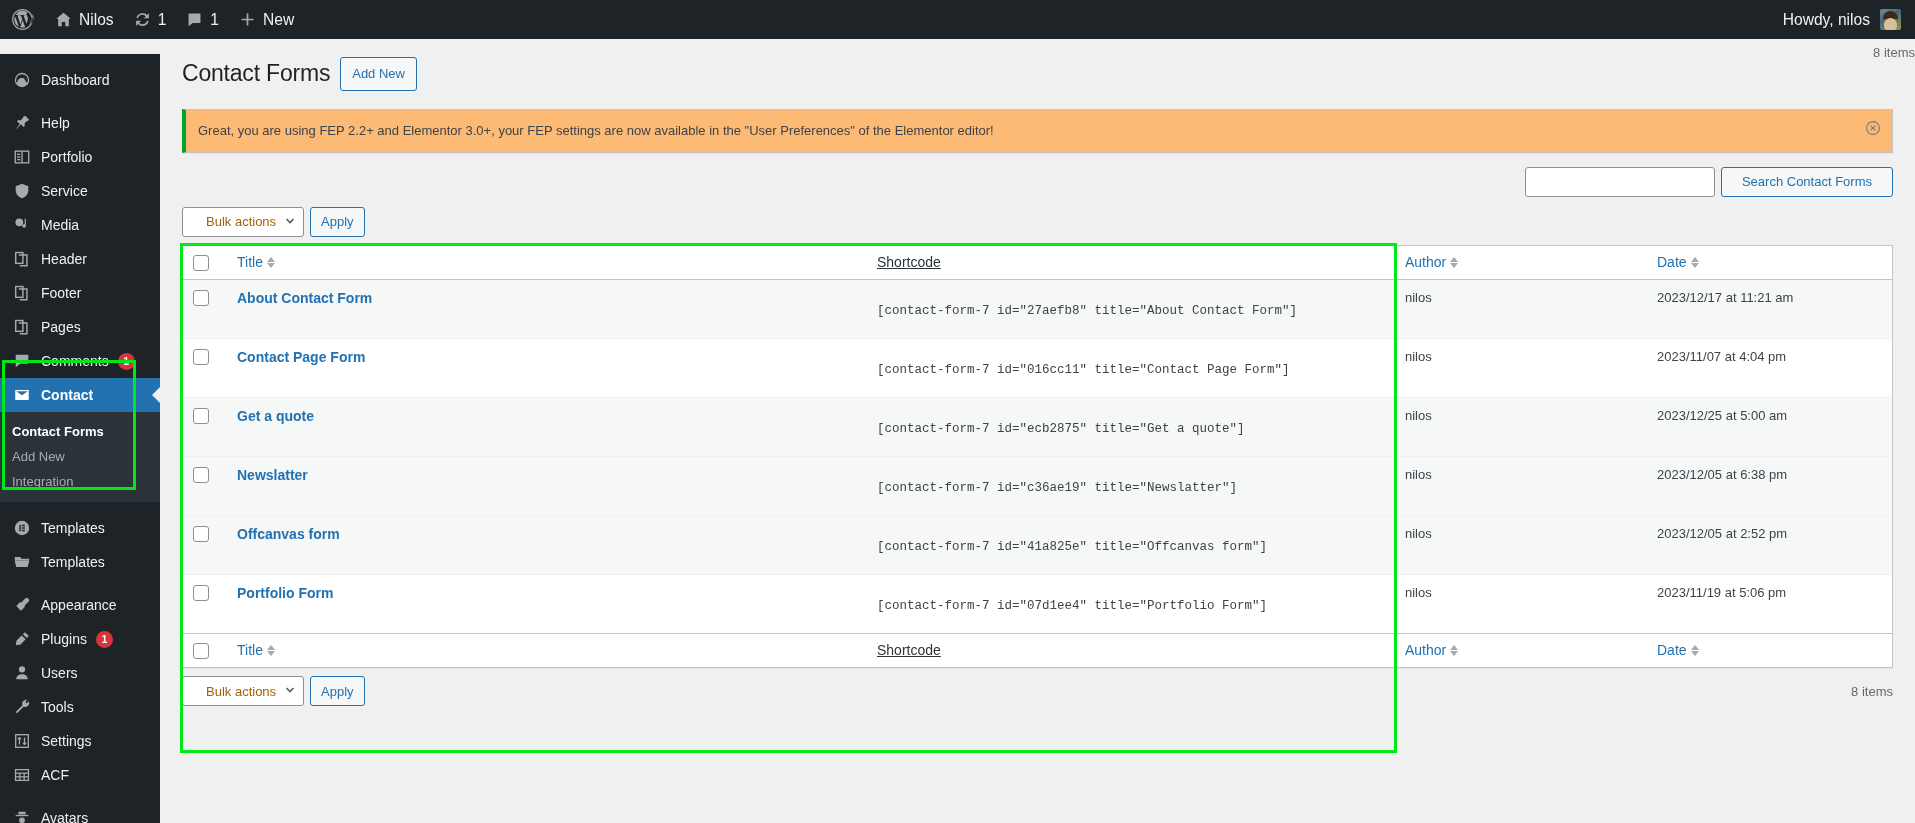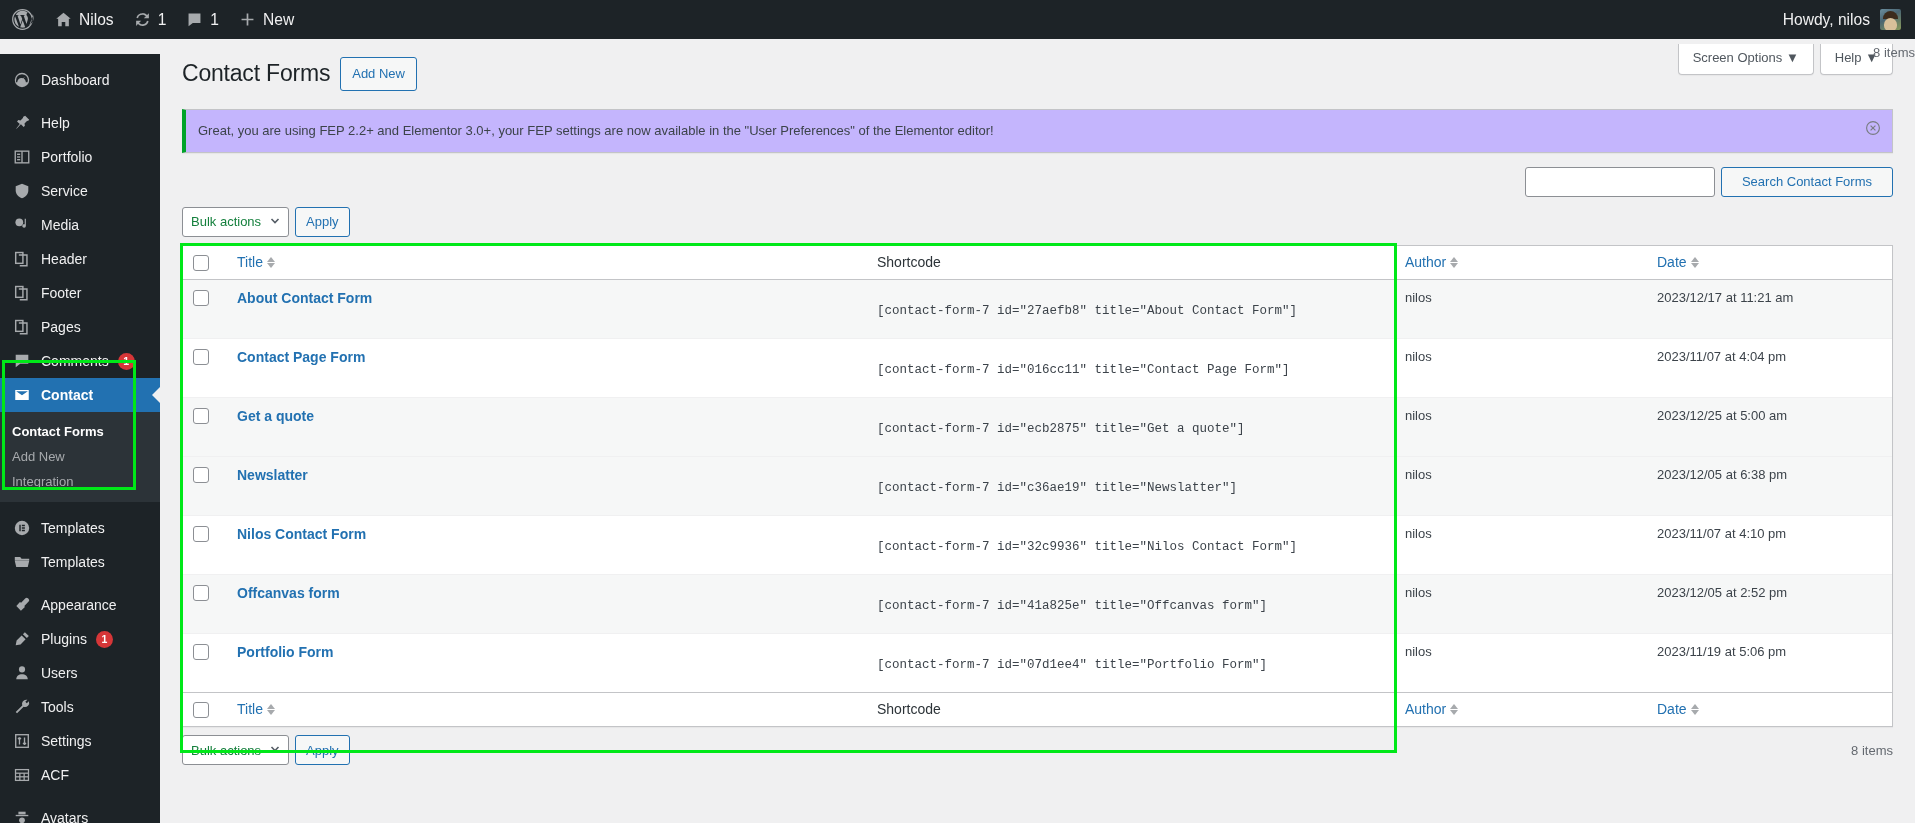--- a/index.html
+++ b/index.html
@@ -109,21 +109,21 @@
     font-size:23px; font-weight:400; color:#1d2327; margin:0;
     line-height:1.3; letter-spacing:-0.2px;
   }
   .page-title-action {
     background:#f6f7f7; border:1px solid #2271b1; color:#2271b1;
     border-radius:3px; padding:3px 11px; font-size:13px; cursor:pointer;
     line-height:2; text-decoration:none;
   }
 
   .notice {
-    background:#c4b5fd; border:1px solid #c3c4c7; border-left:4px solid #00a32a;
+    background:#fdba74; border:1px solid #c3c4c7; border-left:4px solid #00a32a;
     margin:18px 0 0 0; padding:11px 12px; font-size:13px; color:#3c434a;
     position:relative; box-shadow:0 1px 1px rgba(0,0,0,.04);
     line-height:1.5;
   }
   .notice-dismiss {
     position:absolute; right:6px; top:50%; transform:translateY(-50%);
     width:26px; height:26px; cursor:pointer; color:#787c82;
     display:flex; align-items:center; justify-content:center;
   }
 
@@ -141,21 +141,21 @@
     background:#f6f7f7; border:1px solid #2271b1; color:#2271b1;
     border-radius:3px; padding:0 20px; height:30px; font-size:13px; cursor:pointer;
     font-family:"Liberation Sans", sans-serif;
   }
 
   .bulk-row { display:flex; align-items:center; gap:6px; margin-top:6px; }
   .select-wrap { position:relative; display:inline-block; }
   select.bulk {
     -webkit-appearance:none; appearance:none;
     background:#fff; border:1px solid #8c8f94; border-radius:3px;
-    height:30px; padding:0 26px 0 8px; font-size:13px; color:#15803d;
+    height:30px; padding:0 26px 0 23px; font-size:13px; color:#a16207;
     font-family:"Liberation Sans", sans-serif; cursor:pointer;
   }
   .select-chev {
     position:absolute; right:8px; top:50%; transform:translateY(-50%);
     pointer-events:none; color:#555d66;
   }
   .action-btn {
     background:#f6f7f7; border:1px solid #2271b1; color:#2271b1;
     border-radius:3px; height:30px; padding:0 10px; font-size:13px; cursor:pointer;
     font-family:"Liberation Sans", sans-serif;
@@ -181,21 +181,21 @@
   th.col-cb, td.col-cb { width:44px; padding-left:14px; }
   th.col-title { width:640px; }
   th.col-shortcode { width:528px; }
   th.col-author { width:252px; }
   th.col-date { width:auto; }
   .sortable { color:#2271b1; cursor:pointer; display:inline-flex; align-items:center; gap:4px; }
   .sort-arrows { display:inline-flex; flex-direction:column; gap:1px; line-height:0; }
   .sort-arrows i { display:block; width:0; height:0; border-left:4px solid transparent; border-right:4px solid transparent; }
   .sort-arrows i.up { border-bottom:5px solid #a7aaad; }
   .sort-arrows i.dn { border-top:5px solid #a7aaad; }
-  .static-col { color:#2c3338; }
+  .static-col { color:#2c3338;text-decoration:underline; }
 
   table.wp-list tbody td {
     padding:10px 10px 20px 10px; vertical-align:top; font-size:13px;
     color:#3c434a; border-top:1px solid #f0f0f1;
   }
   table.wp-list tbody tr:first-child td { border-top:none; }
   table.wp-list tbody tr.alt td { background:#f6f7f7; }
   td.col-cb { padding-top:12px; }
   a.row-title {
     color:#2271b1; font-weight:700; font-size:14px; text-decoration:none; cursor:pointer;
@@ -474,30 +474,20 @@
     </span>
     <span>Avatars</span>
   </div>
 </div>
 
 <div id="contact-highlight" style="top: 360px; left: 2px; width: 134px; height: 130px; border-color: rgb(0, 232, 24);"></div>
 
 <div id="content">
   <div class="wrap">
 
-    <div class="screen-meta-links">
-      <div class="meta-btn">
-        <span>Screen Options</span>
-        <span> ▼</span>
-      </div>
-      <div class="meta-btn">
-        <span>Help</span>
-        <span> ▼</span>
-      </div>
-    </div>
 
     <div class="page-title-row">
       <h1 class="page-title">Contact Forms</h1>
       <a class="page-title-action">Add New</a>
     </div>
 
     <div class="notice">
       <span>Great, you are using FEP 2.2+ and Elementor 3.0+, your FEP settings are now available in the "User Preferences" of the Elementor editor!</span>
       <span class="notice-dismiss">
         <span>
@@ -600,29 +590,20 @@
           </tr>
           <tr class="alt">
             <td class="col-cb"><input type="checkbox" class="cb" style=""></td>
             <td><a class="row-title">Newslatter</a></td>
             <td class="shortcode-cell">
               <code class="shortcode-text">[contact-form-7 id="c36ae19" title="Newslatter"]</code>
             </td>
             <td class="author-cell">nilos</td>
             <td class="date-cell">2023/12/05 at 6:38 pm</td>
           </tr>
-          <tr>
-            <td class="col-cb"><input type="checkbox" class="cb" style=""></td>
-            <td><a class="row-title">Nilos Contact Form</a></td>
-            <td class="shortcode-cell">
-              <code class="shortcode-text">[contact-form-7 id="32c9936" title="Nilos Contact Form"]</code>
-            </td>
-            <td class="author-cell">nilos</td>
-            <td class="date-cell">2023/11/07 at 4:10 pm</td>
-          </tr>
           <tr class="alt">
             <td class="col-cb"><input type="checkbox" class="cb" style=""></td>
             <td><a class="row-title">Offcanvas form</a></td>
             <td class="shortcode-cell">
               <code class="shortcode-text">[contact-form-7 id="41a825e" title="Offcanvas form"]</code>
             </td>
             <td class="author-cell">nilos</td>
             <td class="date-cell">2023/12/05 at 2:52 pm</td>
           </tr>
           <tr>

